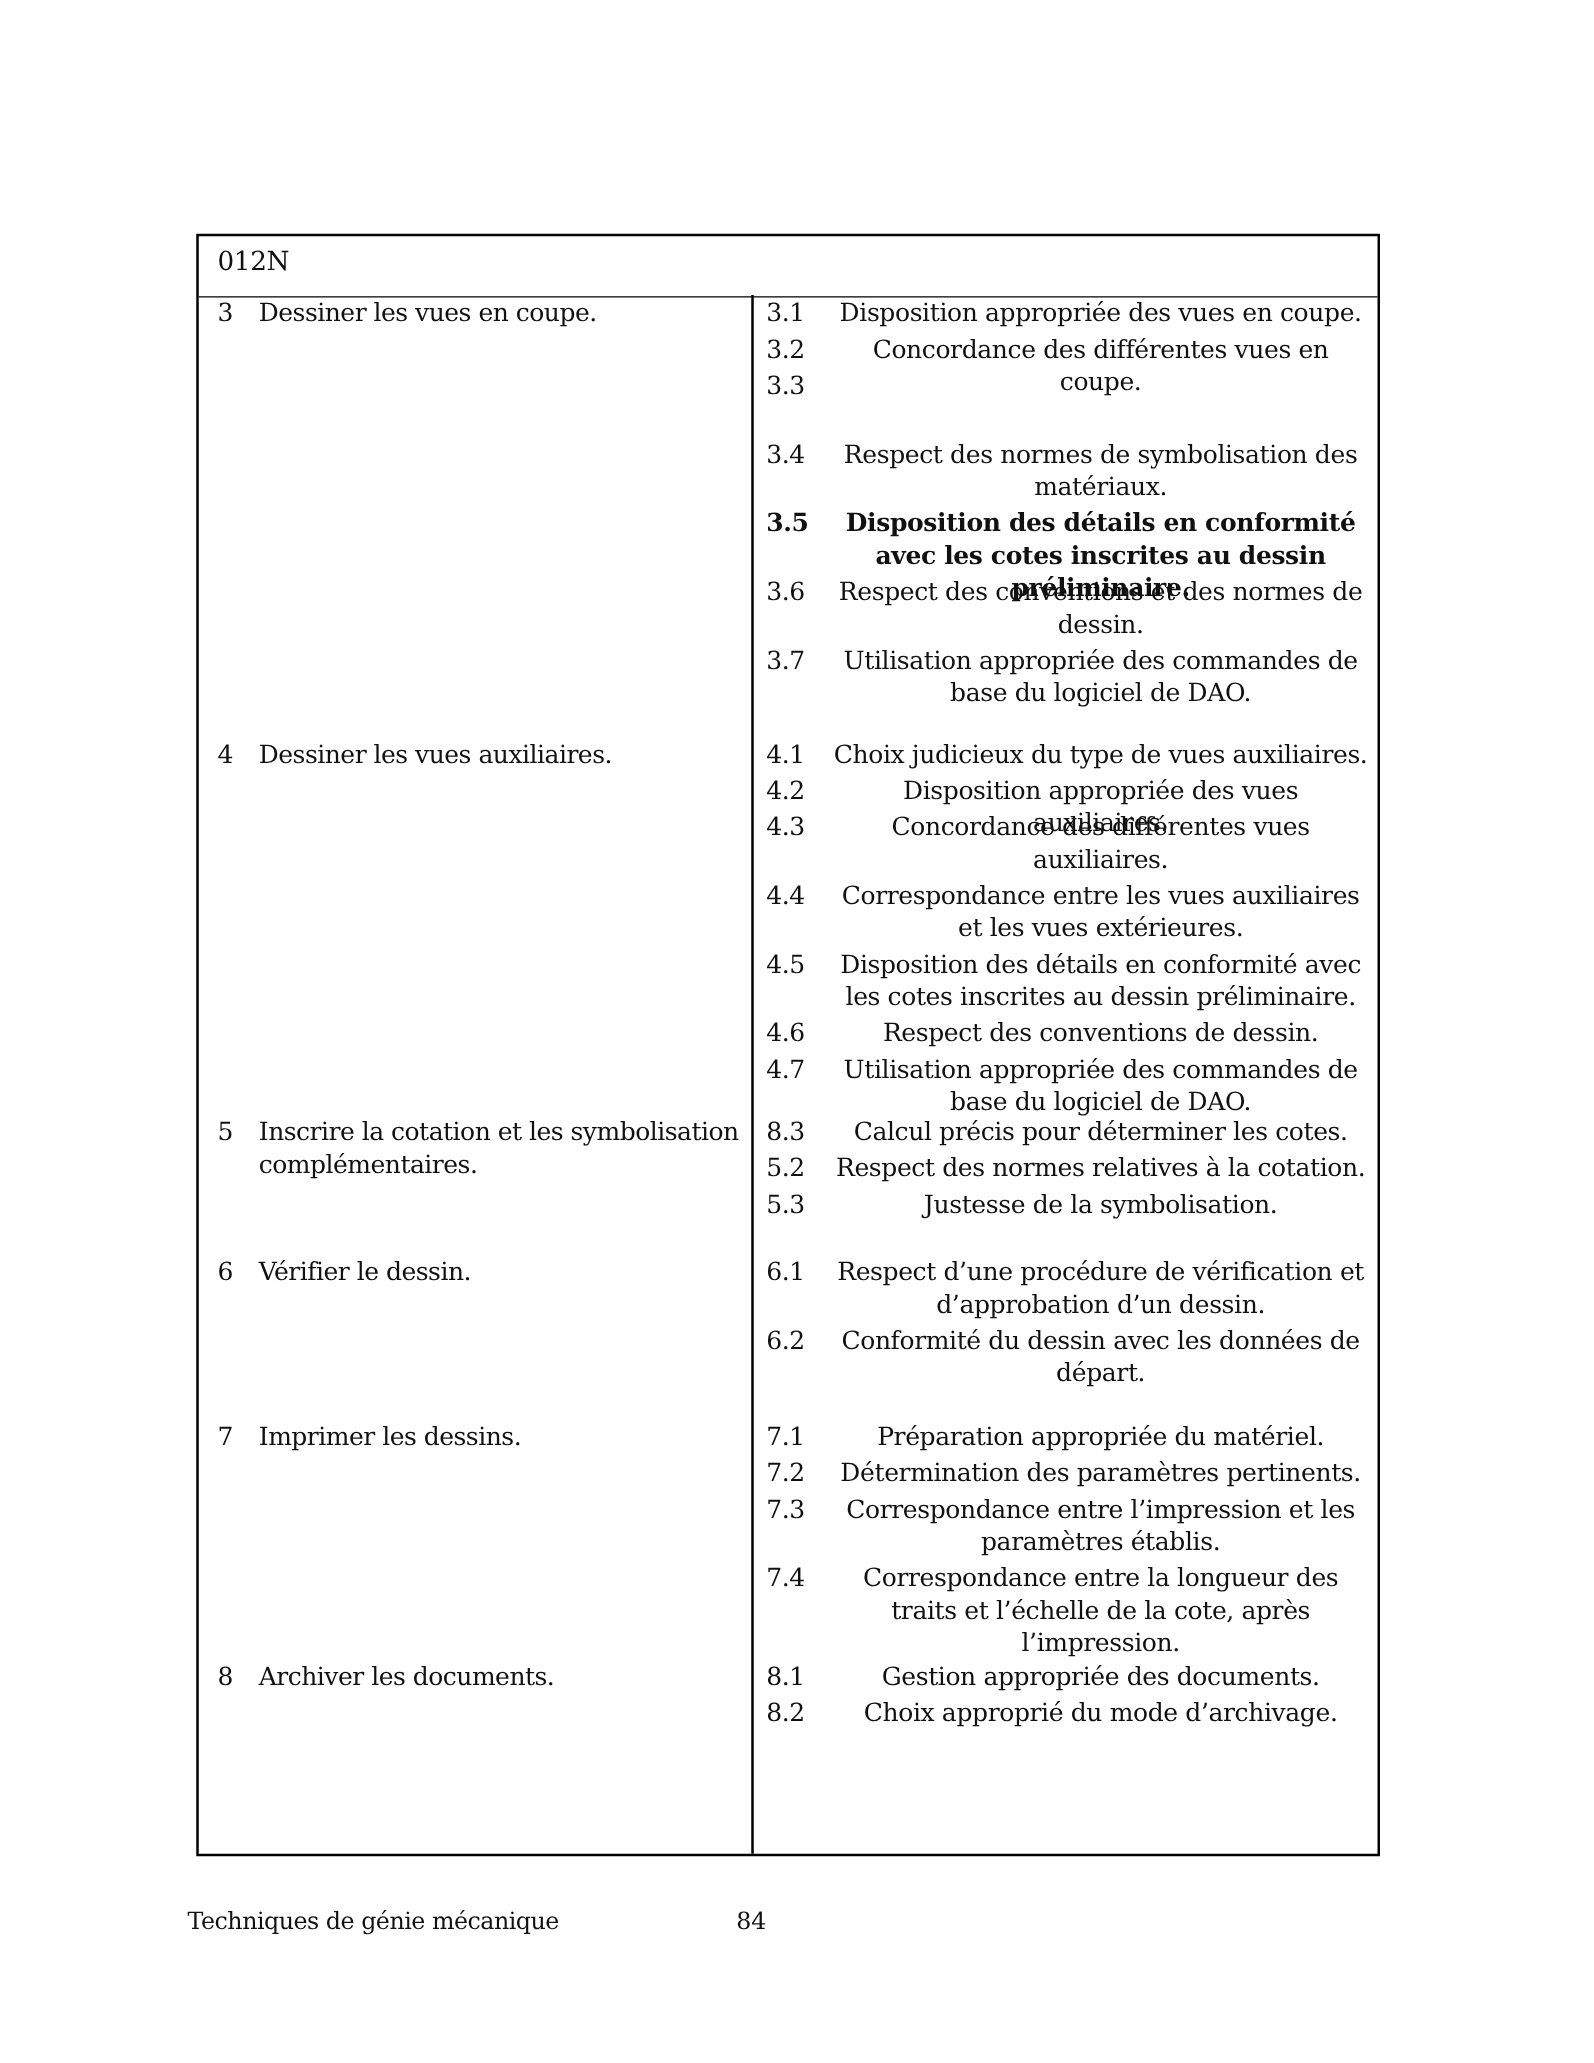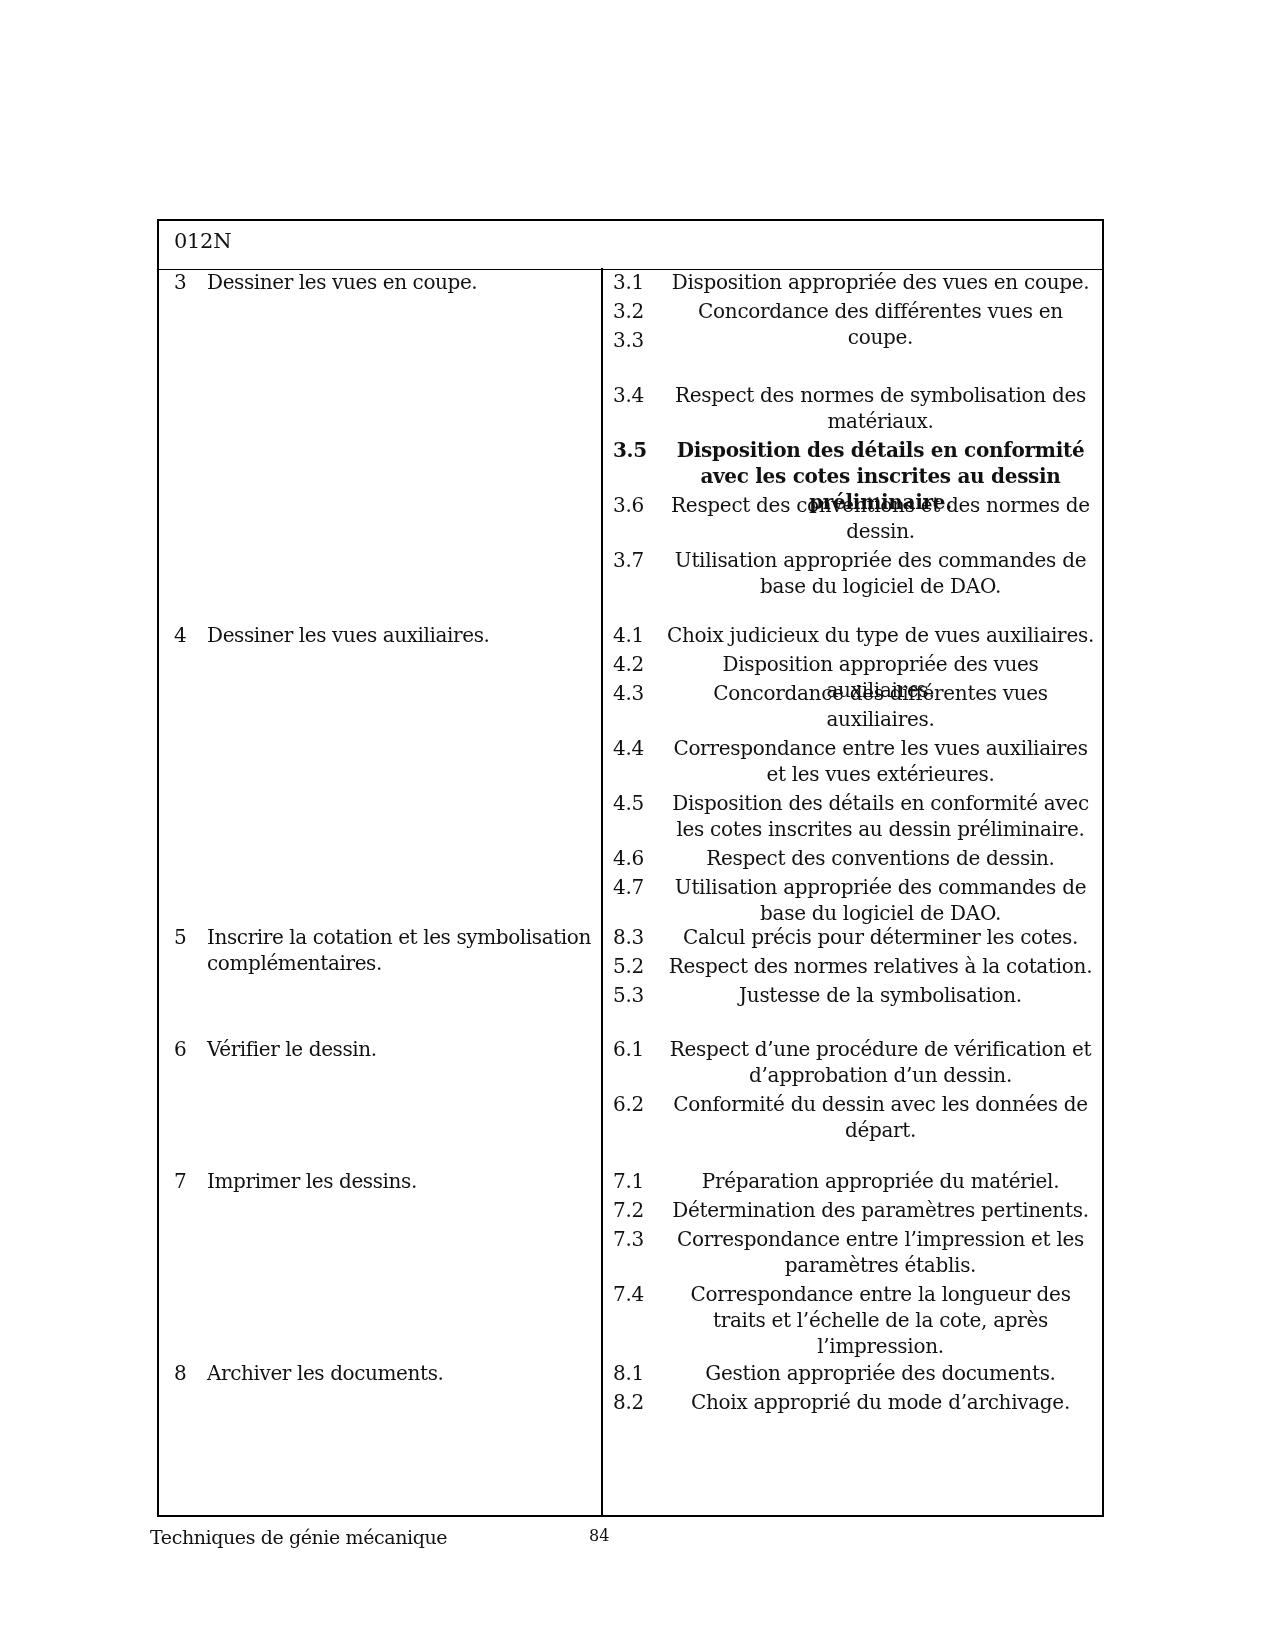--- a/index.html
+++ b/index.html
@@ -1,33 +1,33 @@
 <!DOCTYPE html>
 <html><head>
   <meta charset="utf-8">
   <style>
     html, body { margin: 0; padding: 0; background: #ffffff; }
     body { width: 1275px; height: 1650px; position: relative; overflow: hidden;
            font-family: "DejaVu Serif", "Liberation Serif", serif; color: #111; }
     .page-table { position: absolute; left: 157px; top: 187px; width: 947px; height: 1298px;
-                  border: 2px solid #000; box-sizing: border-box; margin-top: 32px; }
+                  border: 2px solid #000; box-sizing: border-box; }
     .table-header { position: absolute; left: 0; top: 0; right: 0; height: 48px;
                     border-bottom: 1.5px solid #000; }
     .table-header .code { position: absolute; left: 15px; top: 8px; font-size: 21px; letter-spacing: -0.3px; }
     .col-divider { position: absolute; left: 442px; top: 47px; bottom: 0; width: 0; border-left: 2px solid #000; }
     .left-col { position: absolute; left: 0; top: 48px; width: 442px; }
     .right-col { position: absolute; left: 444px; top: 48px; right: 0; }
     .step { position: absolute; left: 15px; width: 420px; font-size: 20px; line-height: 26px; letter-spacing: -0.4px; }
     .step .num { position: absolute; left: 0; top: 0; }
     .step .txt { display: block; margin-left: 33px; }
     .crit { position: absolute; left: 10px; right: 8px; font-size: 20px; line-height: 26px; letter-spacing: -0.3px; }
     .crit .num { position: absolute; left: 0; top: 0; }
     .crit .txt { display: block; margin-left: 54px; text-align: center; }
     .footer-title { position: absolute; left: 150px; top: 1526px; font-size: 19px; letter-spacing: -0.4px; }
-    .footer-page { position: absolute; left: 589px; top: 1526px; font-size: 16px; }
+    .footer-page { position: absolute; left: 589px; top: 1526px; font-size: 19px; }
   </style>
 </head>
 <body>
 
 <div class="page-table">
   <div class="table-header">
     <span class="code">012N</span>
   </div>
   <div class="col-divider"></div>
   <div class="left-col" id="left-col">

